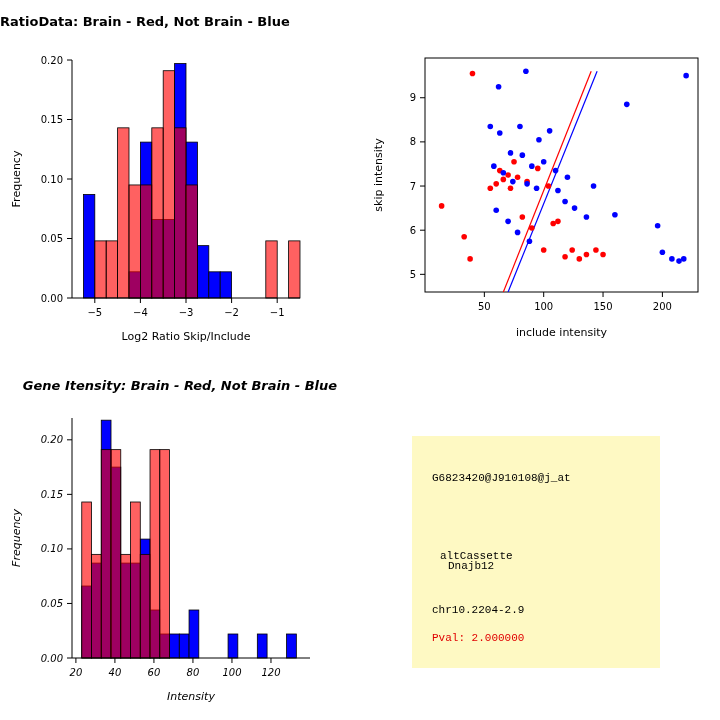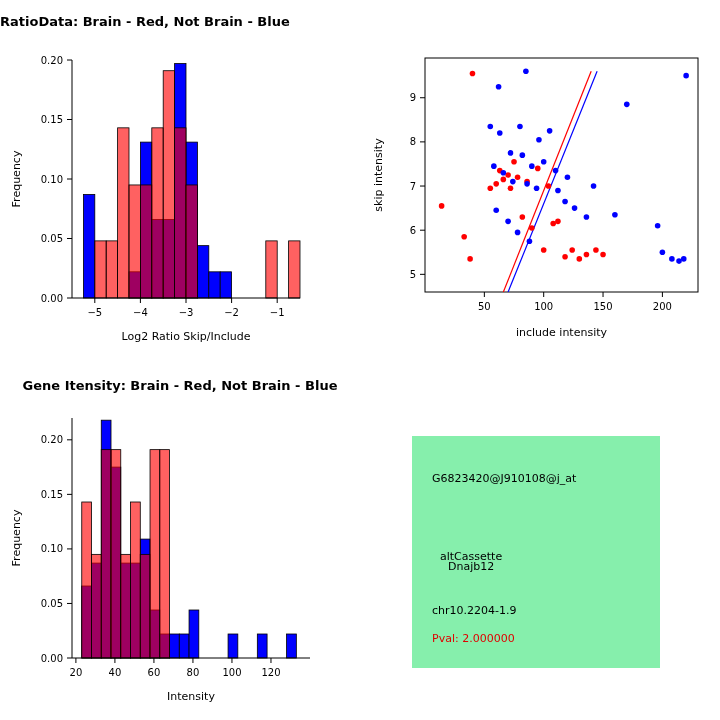--- a/index.html
+++ b/index.html
@@ -1,21 +1,21 @@
 <!DOCTYPE html>
 <html><head>
 <meta charset="utf-8">
 <style>
   html,body{margin:0;padding:0;}
   body{width:720px;height:720px;background:#ffffff;font-family:"DejaVu Sans",sans-serif;color:#000;}
   #root{position:relative;width:720px;height:720px;}
   .panel{position:absolute;}
   .title{font-size:13px;font-weight:bold;white-space:nowrap;}
   svg{display:block;}
-  .infobox{background:#86efac;}
+  .infobox{background:#fef9c3;font-family:Liberation Mono, monospace;}
   .infotext{font-size:11px;color:#000;}
   .infotext.pval{color:#e00000;}
 </style>
 </head>
 <body>
 
 <div id="root">
 
   <div class="panel" style="left:0;top:0;width:360px;height:360px;">
     <div class="title" style="left:0;top:14px;width:360px;position:absolute;">RatioData: Brain - Red, Not Brain - Blue</div>
@@ -155,21 +155,21 @@
         <text x="56" y="189.53773584905662" font-size="10" font-family="DejaVu Sans, sans-serif" text-anchor="end" fill="#000">7</text>
         <line x1="60" y1="141.8867924528302" x2="65" y2="141.8867924528302" stroke="#000"></line>
         <text x="56" y="145.3867924528302" font-size="10" font-family="DejaVu Sans, sans-serif" text-anchor="end" fill="#000">8</text>
         <line x1="60" y1="97.7358490566038" x2="65" y2="97.7358490566038" stroke="#000"></line>
         <text x="56" y="101.2358490566038" font-size="10" font-family="DejaVu Sans, sans-serif" text-anchor="end" fill="#000">9</text>
         <text x="201.5" y="336" font-size="11" font-family="DejaVu Sans, sans-serif" text-anchor="middle" fill="#000">include intensity</text>
         <text x="22" y="175" font-size="11" font-family="DejaVu Sans, sans-serif" text-anchor="middle" fill="#000" transform="rotate(-90,22,175)">skip intensity</text>
       </svg>
   </div>
 
-  <div class="panel" style="left:0;top:360px;width:360px;height:360px;">
+  <div class="panel" style="left:0;top:360px;width:360px;height:360px;font-style:italic;">
     <div class="title" style="left:0;top:18px;width:360px;position:absolute;text-align:center;">Gene Itensity: Brain - Red, Not Brain - Blue</div>
     <svg id="svg-gene" width="360" height="360">
         <rect x="81.75409836065573" y="226" width="9.754098360655746" height="72" fill="#0000FF" fill-opacity="1" stroke="#000" stroke-width="0.8"></rect>
         <rect x="91.50819672131148" y="203.0909090909091" width="9.754098360655732" height="94.9090909090909" fill="#0000FF" fill-opacity="1" stroke="#000" stroke-width="0.8"></rect>
         <rect x="101.26229508196721" y="60.18181818181819" width="9.754098360655746" height="237.8181818181818" fill="#0000FF" fill-opacity="1" stroke="#000" stroke-width="0.8"></rect>
         <rect x="111.01639344262296" y="107.0909090909091" width="9.754098360655732" height="190.9090909090909" fill="#0000FF" fill-opacity="1" stroke="#000" stroke-width="0.8"></rect>
         <rect x="120.77049180327869" y="203.0909090909091" width="9.754098360655732" height="94.9090909090909" fill="#0000FF" fill-opacity="1" stroke="#000" stroke-width="0.8"></rect>
         <rect x="130.52459016393442" y="203.0909090909091" width="9.754098360655746" height="94.9090909090909" fill="#0000FF" fill-opacity="1" stroke="#000" stroke-width="0.8"></rect>
         <rect x="140.27868852459017" y="179.0909090909091" width="9.754098360655746" height="118.9090909090909" fill="#0000FF" fill-opacity="1" stroke="#000" stroke-width="0.8"></rect>
         <rect x="150.0327868852459" y="250" width="9.754098360655746" height="48" fill="#0000FF" fill-opacity="1" stroke="#000" stroke-width="0.8"></rect>
@@ -215,17 +215,17 @@
         <text x="63" y="83.31818181818181" font-size="10" font-family="DejaVu Sans, sans-serif" text-anchor="end" fill="#000">0.20</text>
         <text x="191" y="340" font-size="11" font-family="DejaVu Sans, sans-serif" text-anchor="middle" fill="#000">Intensity</text>
         <text x="20" y="178" font-size="11" font-family="DejaVu Sans, sans-serif" text-anchor="middle" fill="#000" transform="rotate(-90,20,178)">Frequency</text>
       </svg>
   </div>
 
   <div class="panel infobox" style="left:412px;top:436px;width:248px;height:232px;">
     <div class="infotext" style="position:absolute;left:20px;top:36px;">G6823420@J910108@j_at</div>
     <div class="infotext" style="position:absolute;left:28px;top:80px;margin-top:34px;">altCassette</div>
     <div class="infotext" style="position:absolute;left:36px;top:124px;">Dnajb12</div>
-    <div class="infotext" style="position:absolute;left:20px;top:168px;">chr10.2204-1.9</div>
+    <div class="infotext" style="position:absolute;left:20px;top:168px;">chr10.2204-2.9</div>
     <div class="infotext pval" style="position:absolute;left:20px;top:196px;text-align:right;">Pval: 2.000000</div>
   </div>
 
 </div>
 
 </body></html>

